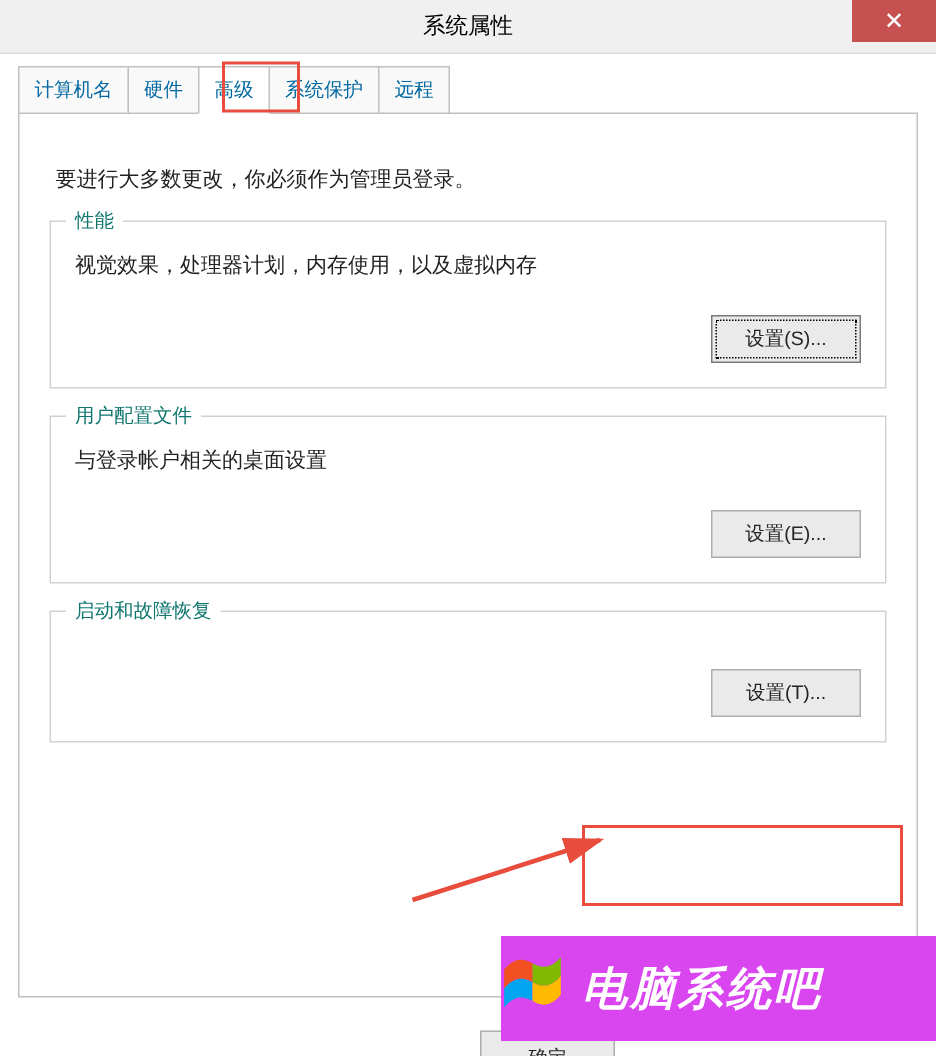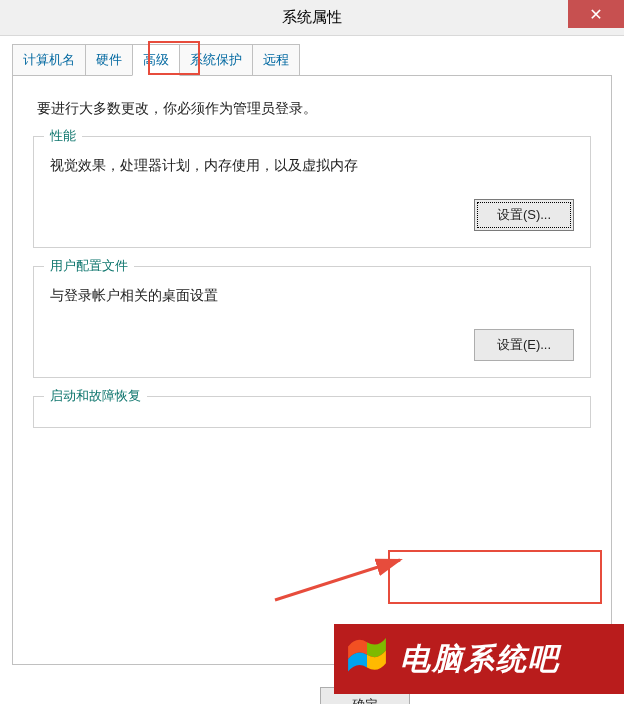--- a/index.html
+++ b/index.html
@@ -65,21 +65,21 @@
     pointer-events: none;
     z-index: 10;
   }
   .tab-body {
     border: 1px solid #c0c0c0;
     padding: 18px 20px 20px 20px;
     margin-top: -1px;
     background: #fff;
     min-height: 590px;
   }
-  .intro { margin: 6px 0 18px 4px; font-size: 14px; color: #222; }
+  .intro { margin: 17px 0 18px 4px; font-size: 14px; color: #222; }
   .group {
     border: 1px solid #d1d1d1;
     padding: 14px 16px 16px 16px;
     margin-bottom: 18px;
     position: relative;
   }
   .group-title {
     position: absolute;
     top: -10px;
     left: 10px;
@@ -145,24 +145,23 @@
     position: absolute;
     pointer-events: none;
     z-index: 9;
   }
   .watermark {
     position: absolute;
     right: 0;
     bottom: 10px;
     width: 290px;
     height: 70px;
-    background: #b91c1c;
+    background: #d946ef;
     display: flex;
     align-items: center;
-    padding-left: 12px;
     color: #fff;
     font-size: 30px;
     font-weight: bold;
     font-style: italic;
     letter-spacing: 2px;
     z-index: 20;
     overflow: hidden;
   }
   .wm-logo {
     width: 42px;
@@ -208,20 +207,23 @@
     <div class="group">
       <span class="group-title">用户配置文件</span>
       <div class="group-desc">与登录帐户相关的桌面设置</div>
       <div class="group-btn-row">
         <button class="win-btn">设置(E)...</button>
       </div>
     </div>
 
     <div class="group">
       <span class="group-title">启动和故障恢复</span>
+      <div class="group-btn-row">
+        <button class="win-btn">设置(T)...</button>
+      </div>
     </div>
 
 
   </div>
 
   <div class="env-highlight" style="left:388px; top:550px; width:214px; height:54px;"></div>
 
   <svg class="arrow" style="left:270px; top:540px;" width="150" height="70">
     <defs>
       <marker id="ah" markerWidth="10" markerHeight="10" refX="8" refY="3" orient="auto">

